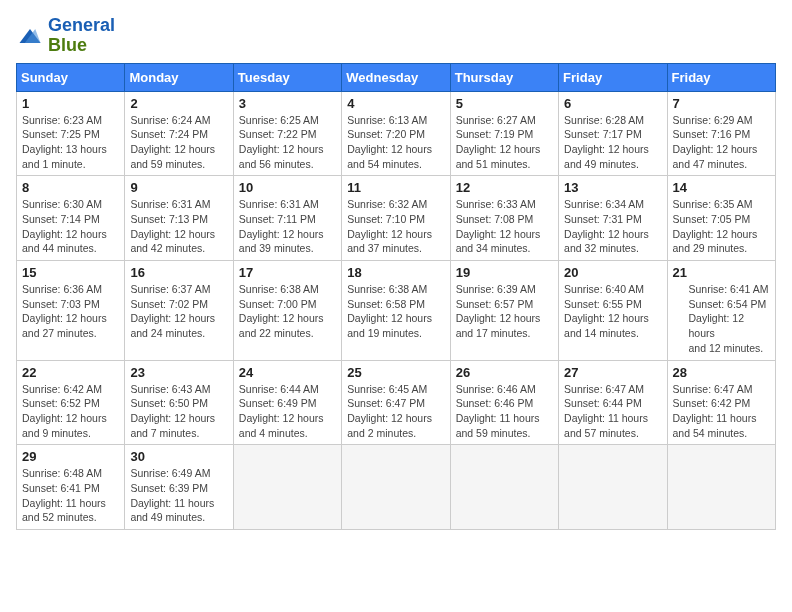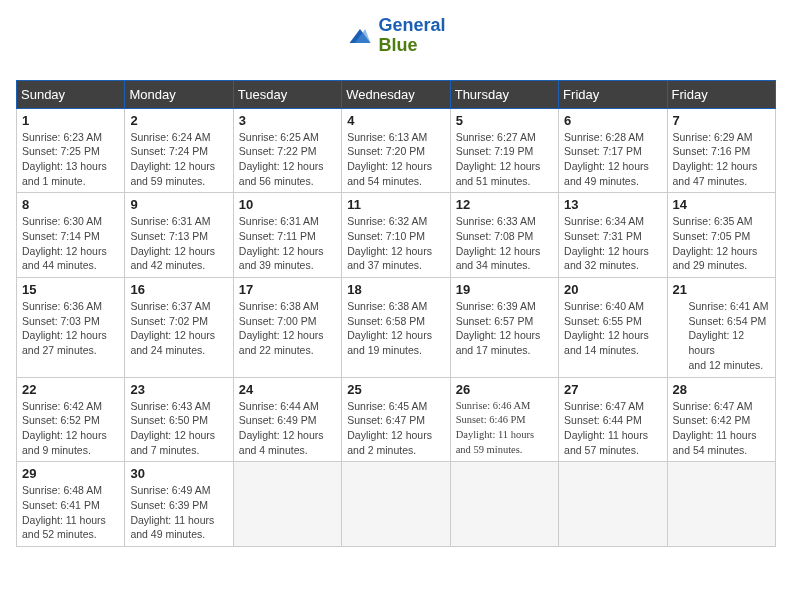--- a/index.html
+++ b/index.html
@@ -5,23 +5,23 @@
     * { box-sizing: border-box; margin: 0; padding: 0; }
     body {
       font-family: Arial, sans-serif;
       background: #fff;
       width: 792px;
       min-height: 612px;
       padding: 16px;
     }
     .header {
       display: flex;
-      justify-content: center;
+      justify-content: flex-start;
       align-items: flex-start;
-      margin-bottom: 24px;
+      margin-bottom: 7px;
     }
     .logo {
       display: flex;
       align-items: center;
       gap: 4px;
     }
     .logo-text {
       font-size: 18px;
       font-weight: bold;
       color: #333;
@@ -45,26 +45,26 @@
     .location {
       font-size: 14px;
       color: #555;
     }
     table {
       width: 100%;
       border-collapse: collapse;
       font-size: 11px;
     }
     thead th {
-      background: #404040;
+      background: #3b82f6;
       color: #fff;
       padding: 6px 4px;
       text-align: left;
       font-size: 13px;
-      font-weight: normal;
+      font-weight: bold;
       border: 1px solid #1a5fb4;
     }
     td {
       border: 1px solid #ccc;
       vertical-align: top;
       padding: 4px 5px;
       width: calc(100% / 7);
       min-height: 80px;
       height: 80px;
       background: #fff;
@@ -298,21 +298,21 @@
         </td>
         <td>
           <span class="day-num">25</span>
           <div class="day-info" style="white-space: pre-line;">Sunrise: 6:45 AM
 Sunset: 6:47 PM
 Daylight: 12 hours
 and 2 minutes.</div>
         </td>
         <td>
           <span class="day-num">26</span>
-          <div class="day-info" style="white-space: pre-line; font-family: Liberation Serif, serif;">Sunrise: 6:46 AM
+          <div class="day-info" style="white-space: pre-line;">Sunrise: 6:46 AM
 Sunset: 6:46 PM
 Daylight: 11 hours
 and 59 minutes.</div>
         </td>
         <td>
           <span class="day-num">27</span>
           <div class="day-info" style="white-space: pre-line;">Sunrise: 6:47 AM
 Sunset: 6:44 PM
 Daylight: 11 hours
 and 57 minutes.</div>

